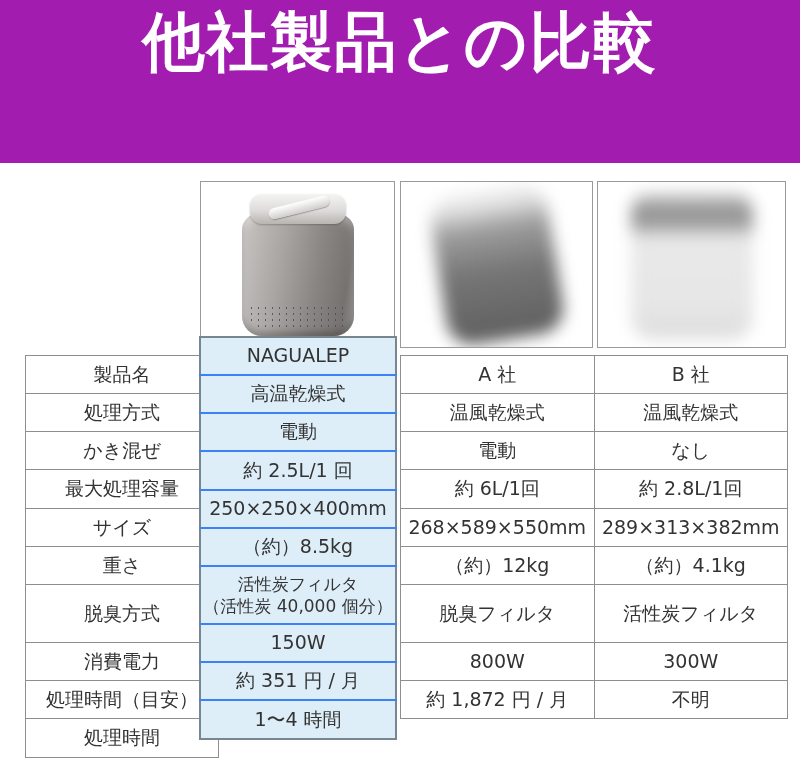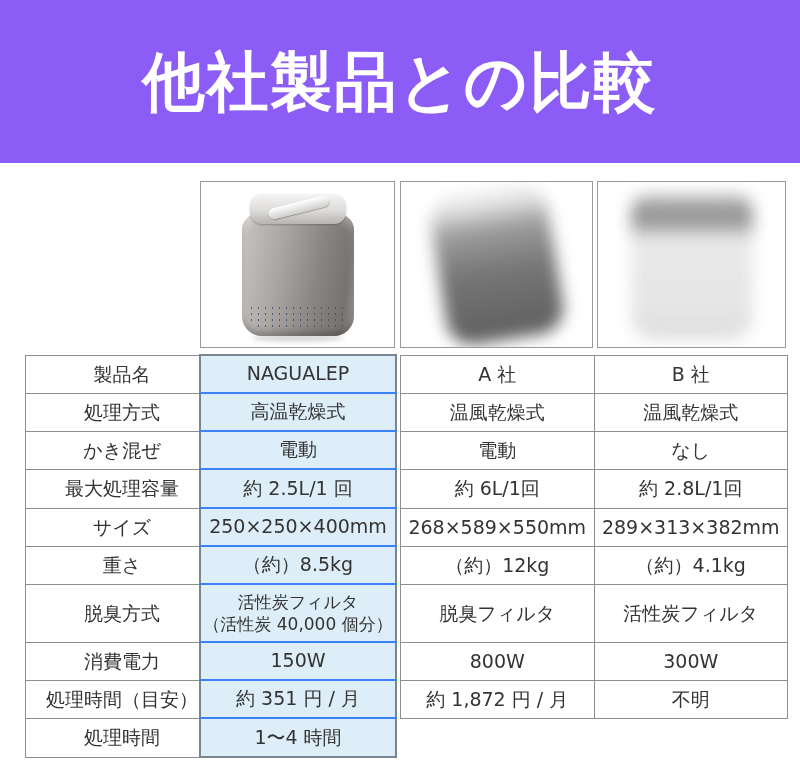--- a/index.html
+++ b/index.html
@@ -1,21 +1,21 @@
 <!DOCTYPE html>
 <html lang="ja"><head>
 <meta charset="utf-8">
 <style>
   html,body{margin:0;padding:0;background:#ffffff;}
   body{font-family:"DejaVu Sans",sans-serif;}
   .page{position:relative;width:800px;height:763px;background:#ffffff;overflow:hidden;}
 
   
-  .band{position:absolute;left:0;top:0;width:800px;height:163px;background:#8b5cf6;
-        display:flex;align-items:center;justify-content:center;}
+  .band{position:absolute;left:0;top:0;width:800px;height:163px;background:#a21caf;
+        display:flex;align-items:flex-start;justify-content:center;}
   .band h1{margin:0;color:#ffffff;font-size:62px;font-weight:900;letter-spacing:2px;
            transform:scaleY(1.04);}
 
   
   .img-cell{position:absolute;top:181px;height:167px;background:#ffffff;
             border:1px solid #9a9a9a;box-sizing:border-box;overflow:hidden;
             display:flex;align-items:center;justify-content:center;}
   .img-nag{left:200px;width:195px;}
   .img-a{left:400px;width:193px;}
   .img-b{left:597px;width:189px;}
@@ -46,21 +46,21 @@
           background:linear-gradient(180deg,#f7f7f7 0%,#a5a5a5 8%,#8f8f8f 20%,#e9e9e9 32%,#e6e6e6 80%,#dcdcdc 100%);}
 
   
   table{border-collapse:collapse;table-layout:fixed;position:absolute;top:355px;}
   td{text-align:center;vertical-align:middle;font-size:19px;color:#333333;
      padding:0 2px;box-sizing:border-box;white-space:pre-line;line-height:1.25;}
 
   .t-labels{left:25px;width:194px;}
   .t-labels td{border:1px solid #8e8e8e;background:#ffffff;}
 
-  .t-nag{left:199px;width:198px;top:354px;border:2px solid #77868f;}
+  .t-nag{left:199px;width:198px;top:336px;border:2px solid #77868f;}
   .t-nag td{background:#ddeef8;border-top:2px solid #3b82f6;}
   .t-nag tr:first-child td{border-top:none;}
 
   .t-ab{left:400px;width:388px;}
   .t-ab td{border:1px solid #8e8e8e;background:#ffffff;width:50%;}
 
   tr.h38{height:38px;} tr.h39{height:39px;} tr.h58{height:58px;}
   td.twoline{font-size:17px;line-height:1.3;}
 </style>
 </head>

